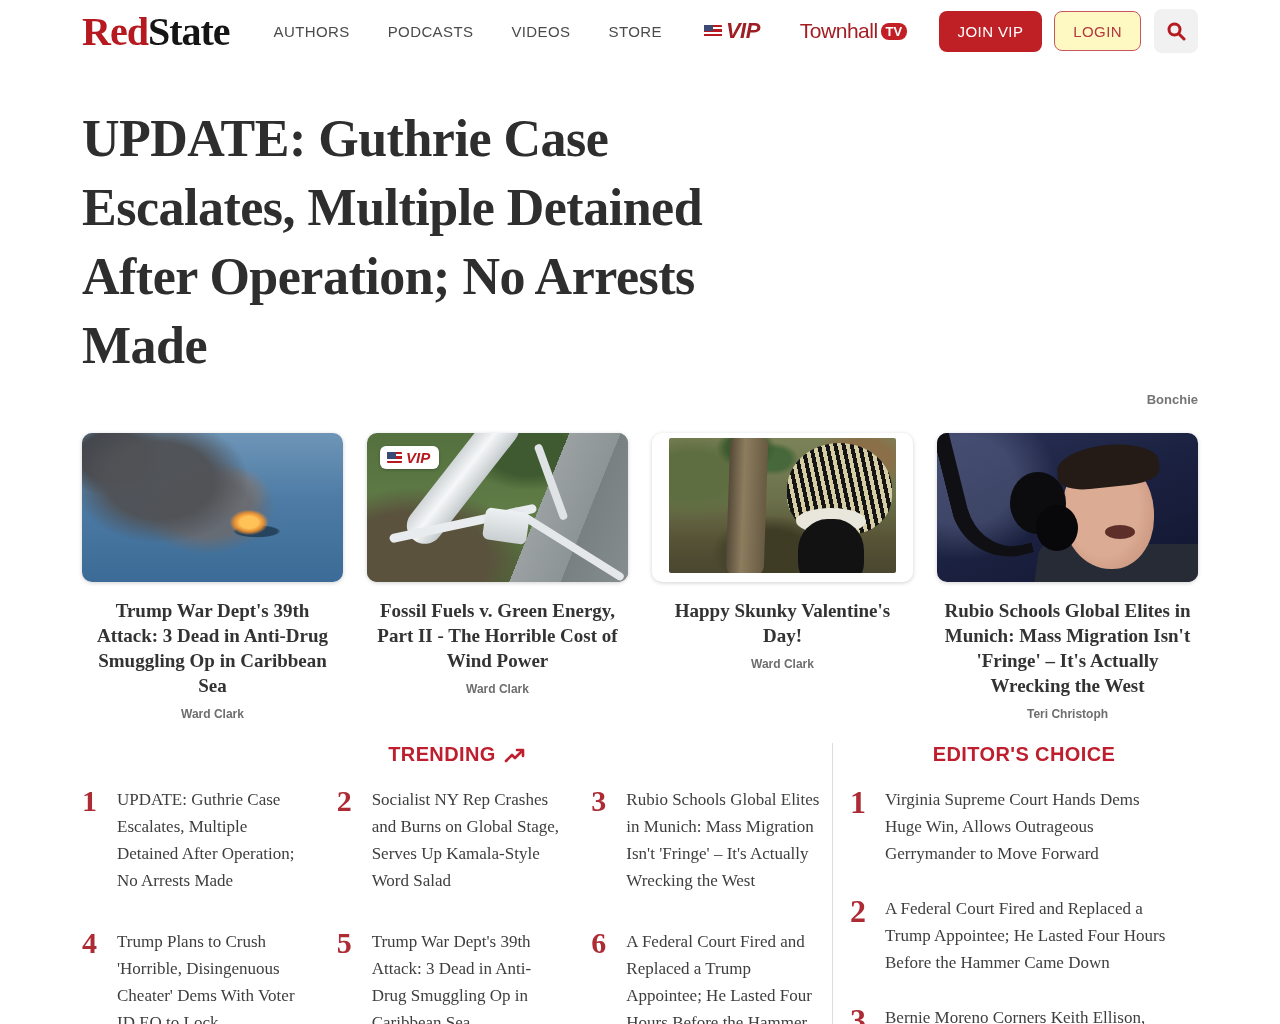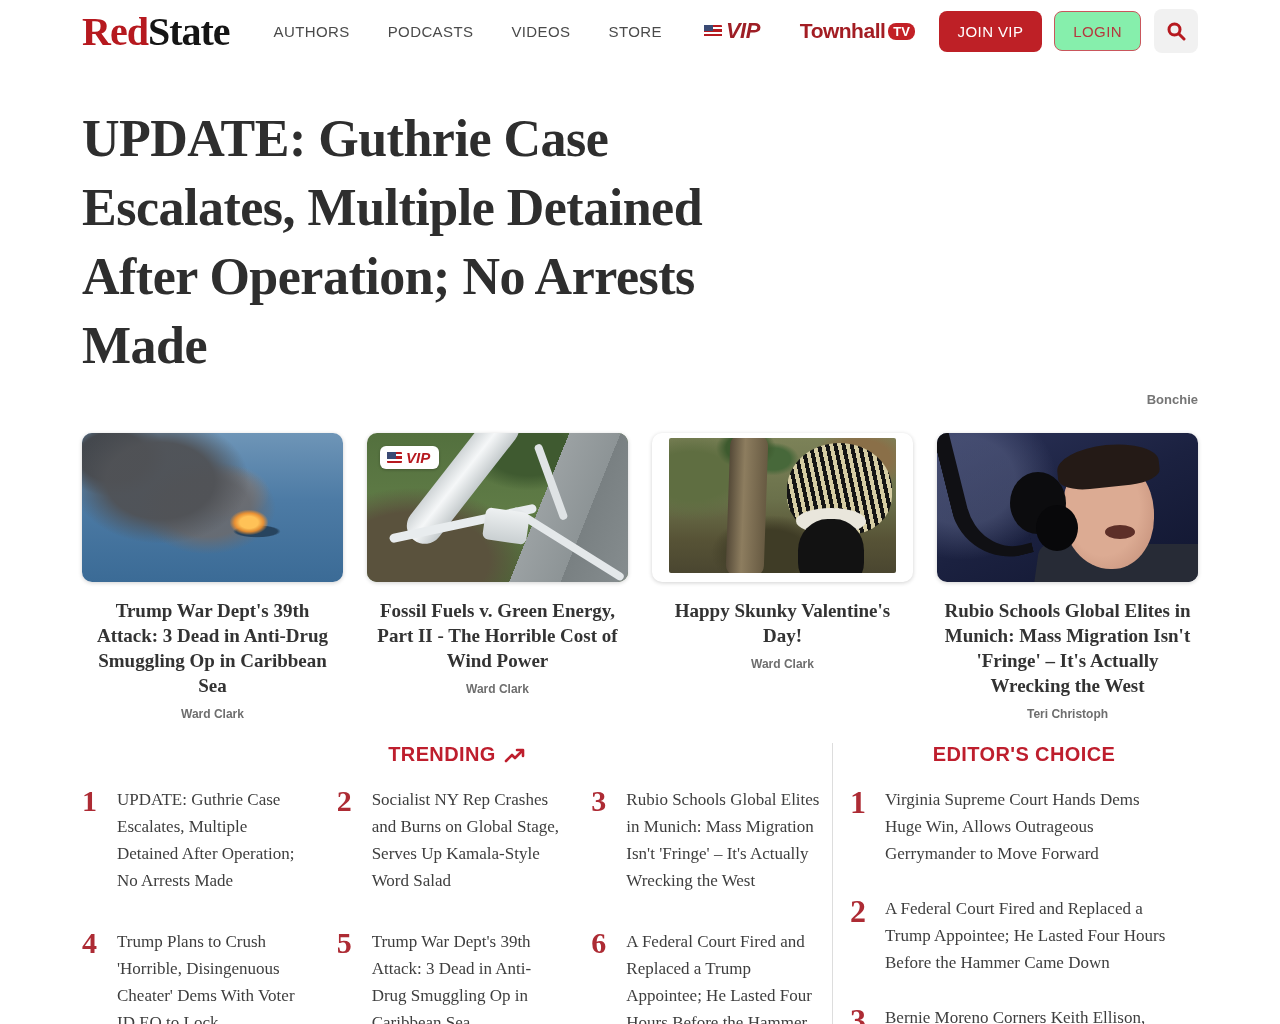--- a/index.html
+++ b/index.html
@@ -15,27 +15,27 @@
   .logo .black { color:#151515; }
   .nav { display:flex; gap:38px; margin-left:44px; }
   .nav a { text-decoration:none; color:#4a4a4a; font-size:15px; letter-spacing:.4px; cursor:pointer; }
   .viplogo { display:flex; align-items:center; gap:4px; margin-left:42px; cursor:pointer; }
   .flag { position:relative; width:18px; height:13px;
     background:repeating-linear-gradient(180deg,#B6191F 0 2.2px,#fff 2.2px 4.4px);
     border-radius:1px; }
   .flag:before { content:""; position:absolute; left:0; top:0; width:9px; height:6.6px; background:#3a4a74; }
   .viplogo .viptext { font-style:italic; font-weight:bold; font-size:22px; color:#9E1F26; letter-spacing:-.5px; }
   .townhall { display:flex; align-items:center; gap:3px; margin-left:40px; cursor:pointer; }
-  .townhall .thname { font-weight:bold; font-size:21px; color:#A31D23; letter-spacing:-.5px; }
+  .townhall .thname { font-weight:normal; font-size:21px; color:#A31D23; letter-spacing:-.5px; }
   .townhall .tvbadge { background:#C32026; color:#fff; font-weight:bold; font-size:13px;
     padding:1px 5px; border-radius:8px; }
   .header-spacer { flex:1; }
   .btn-join { background:#BE2026; color:#fff; border:none; font-size:15px; letter-spacing:.4px;
     padding:12px 19px; border-radius:8px; cursor:pointer; font-family:inherit; }
-  .btn-login { background:#86efac; color:#B5383E; border:1.5px solid #C9565C; font-size:15px; letter-spacing:.4px;
+  .btn-login { background:#fef9c3; color:#B5383E; border:1.5px solid #C9565C; font-size:15px; letter-spacing:.4px;
     padding:10.5px 18px; border-radius:8px; margin-left:12px; cursor:pointer; font-family:inherit; }
   .btn-search { background:#F1F1F1; border:none; width:44px; height:44px; border-radius:8px;
     margin-left:13px; cursor:pointer; display:flex; align-items:center; justify-content:center; }
 
   
   .hero { margin-top:42px; }
   .hero h1 { font-family:"Liberation Serif", serif; font-weight:700; font-size:52px;
     line-height:69px; color:#2E2E2E; max-width:730px; letter-spacing:-.5px; cursor:pointer; }
   .hero .byline { margin-top:12px; font-size:13px; font-weight:bold; color:#757575; cursor:pointer;text-align:right; }
 

